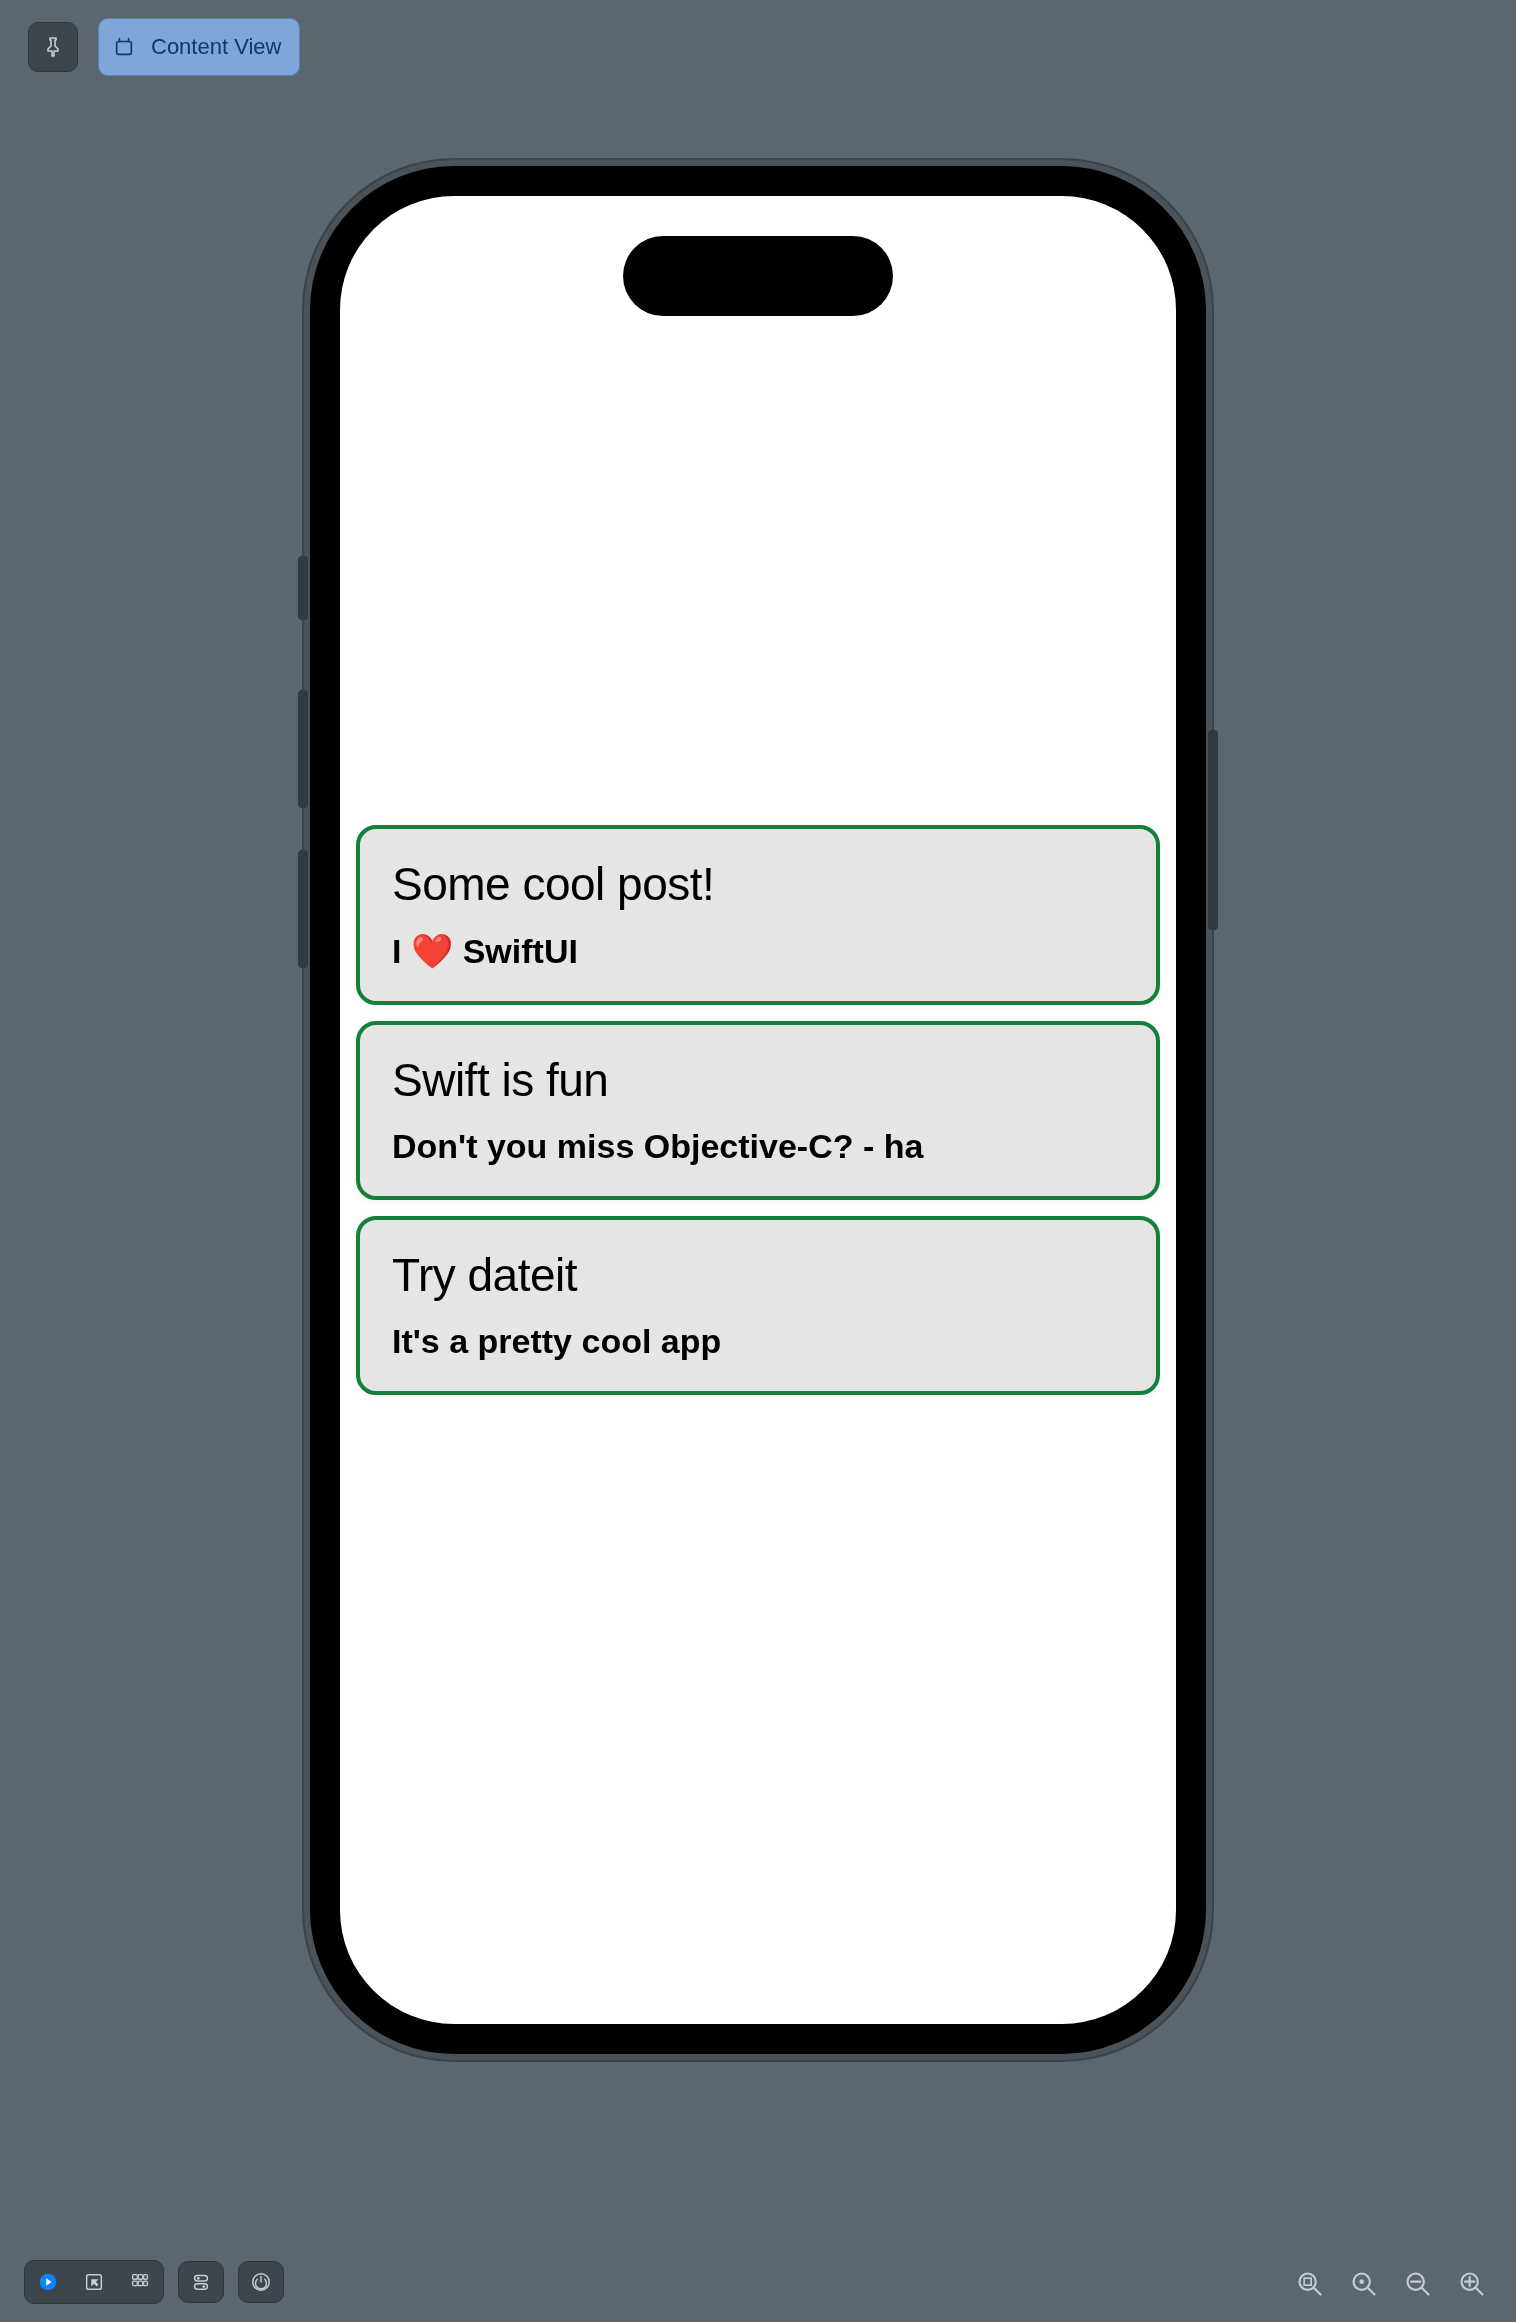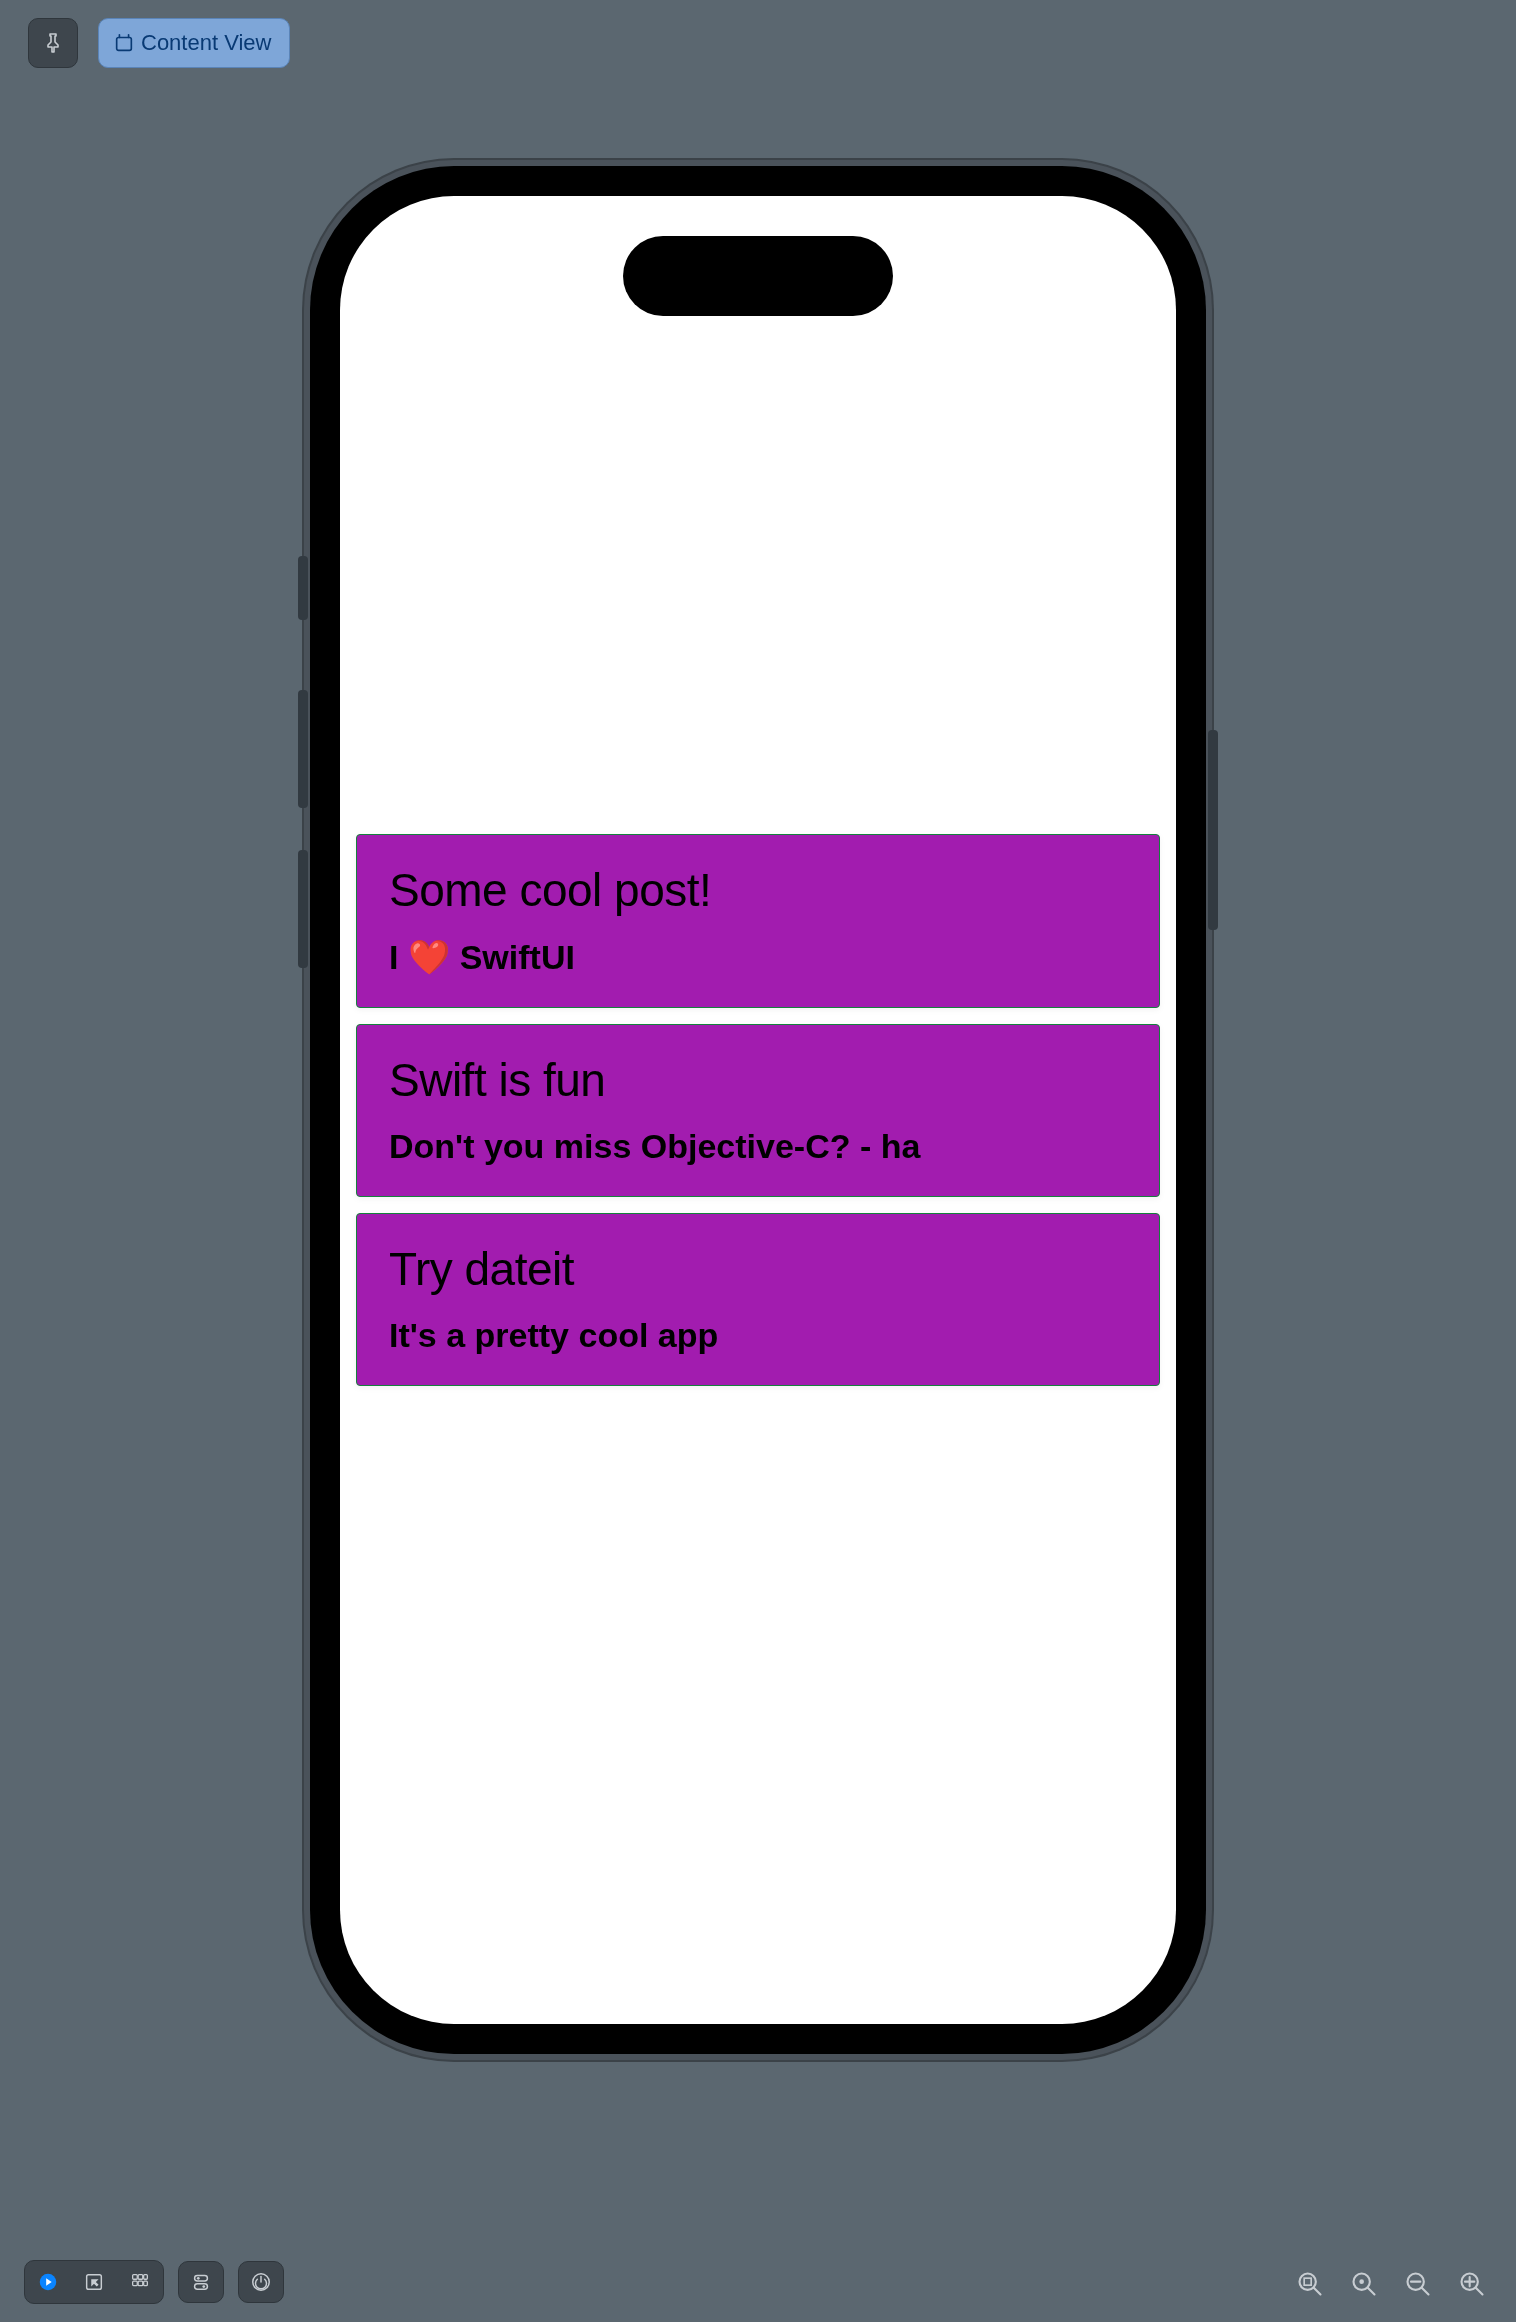--- a/index.html
+++ b/index.html
@@ -31,27 +31,27 @@
     border-radius: 10px;
     background: #3e464d;
     display: flex;
     align-items: center;
     justify-content: center;
     border: 1px solid #2f363c;
     cursor: pointer;
   }
   .pin-btn svg { width: 24px; height: 24px; }
   .content-view-btn {
-    height: 50px;
+    height: 58px;
     padding: 0 18px 0 14px;
     border-radius: 10px;
     background: #7ea6d8;
     display: flex;
     align-items: center;
-    gap: 6px;
+    gap: 16px;
     cursor: pointer;
     font-size: 22px;
     font-weight: 500;
     color: #093a74;
     border: 1px solid #5a84b8;
   }
   .content-view-btn svg { width: 22px; height: 22px; }
 
   
   .bottom-toolbar {
@@ -180,23 +180,23 @@
     border-radius: 60px;
   }
 
   
   .cards {
     display: flex;
     flex-direction: column;
     gap: 16px;
   }
   .card {
-    background: #a21caf;
-    border: 1px solid #15803d;
-    border-radius: 4px;
+    background: #e5e5e5;
+    border: 4px solid #15803d;
+    border-radius: 20px;
     padding: 28px 32px 30px 32px;
     box-shadow: 0 2px 6px rgba(0,0,0,0.05);
   }
   .card-title {
     font-size: 46px;
     font-weight: 400;
     color: #000;
     letter-spacing: -0.5px;
   }
   .card-body {

